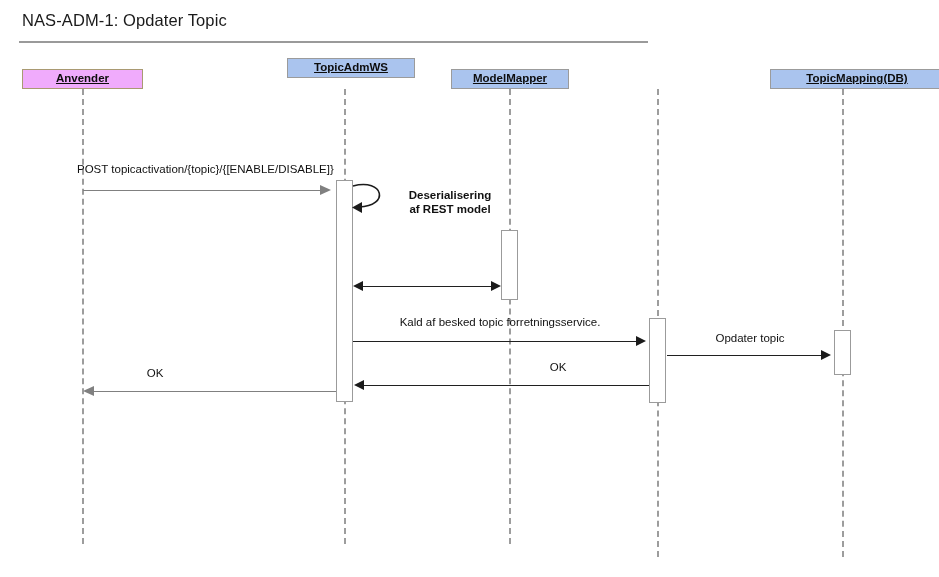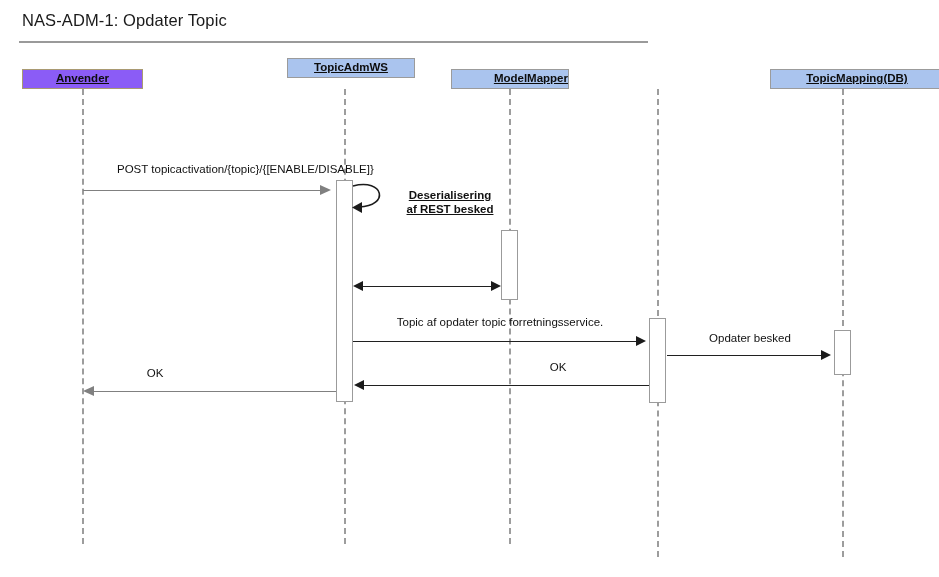--- a/index.html
+++ b/index.html
@@ -48,21 +48,21 @@
     font-size: 11.5px;
     font-weight: bold;
     text-align: center;
     line-height: 17px;
     white-space: nowrap;
   }
   .actor-box .label-text {
     text-decoration: underline;
   }
   .actor-box.actor-user {
-    background: #8b5cf6;
+    background: #f0abfc;
     border-color: #a99a72;
   }
   
   .lifeline {
     position: absolute;
     width: 0;
     border-left: 2px dashed #9d9d9d;
   }
   
   .activation {
@@ -110,21 +110,20 @@
   .msg-label {
     position: absolute;
     font-size: 11.5px;
     color: #111111;
     text-align: center;
     white-space: nowrap;
     line-height: 14px;
   }
   .msg-label.bold {
     font-weight: bold;
-    text-decoration: underline;
   }
   .self-loop {
     position: absolute;
     overflow: visible;
   }
 </style>
 </head>
 <body>
 
 <div id="diagram-root">
@@ -137,54 +136,54 @@
   <div class="lifeline" style="left:509px; top:89px; height:455px;"></div>
   <div class="lifeline" style="left:657px; top:89px; height:468px;"></div>
   <div class="lifeline" style="left:842px; top:89px; height:468px;"></div>
 
   <div class="actor-box actor-user" style="left:22px; top:69px; width:121px;">
     <span class="label-text">Anvender</span>
   </div>
   <div class="actor-box" style="left:287px; top:58px; width:128px;">
     <span class="label-text">TopicAdmWS</span>
   </div>
-  <div class="actor-box" style="left:451px; top:69px; width:118px;text-align:right;">
+  <div class="actor-box" style="left:451px; top:69px; width:118px;">
     <span class="label-text">ModelMapper</span>
   </div>
   <div class="actor-box" style="left:770px; top:69px; width:174px;">
     <span class="label-text">TopicMapping(DB)</span>
   </div>
 
   <div class="activation" style="left:336px; top:180px; height:222px;"></div>
   <div class="activation" style="left:501px; top:230px; height:70px;"></div>
   <div class="activation" style="left:649px; top:318px; height:85px;"></div>
   <div class="activation" style="left:834px; top:330px; height:45px;"></div>
 
-  <div class="msg-label" style="left:77px; top:162px;margin-left:40px;">POST topicactivation/{topic}/{[ENABLE/DISABLE]}</div>
+  <div class="msg-label" style="left:77px; top:162px;">POST topicactivation/{topic}/{[ENABLE/DISABLE]}</div>
   <div class="msg-line" style="left:83px; top:190px; width:237px;"></div>
   <div class="arrow-head right-gray" style="left:320px; top:184.5px;"></div>
 
   <svg class="self-loop" style="left:350px; top:178px;" width="48" height="38" viewBox="0 0 48 38">
     <path d="M 3 8 C 34 0, 40 28, 9 29" fill="none" stroke="#1b1b1b" stroke-width="1.6"></path>
     <polygon points="12,24 2,29.5 12,35" fill="#1b1b1b"></polygon>
   </svg>
   <div class="msg-label bold" style="left:390px; top:188px; width:120px;">
     <span>Deserialisering</span><br>
-    <span>af REST besked</span>
+    <span>af REST model</span>
   </div>
 
   <div class="msg-line black" style="left:360px; top:286px; width:136px;"></div>
   <div class="arrow-head left-black" style="left:353px; top:281px;"></div>
   <div class="arrow-head right-black" style="left:491px; top:281px;"></div>
 
-  <div class="msg-label" style="left:353px; top:315px; width:294px;">Topic af opdater topic forretningsservice.</div>
+  <div class="msg-label" style="left:353px; top:315px; width:294px;">Kald af besked topic forretningsservice.</div>
   <div class="msg-line black" style="left:353px; top:341px; width:283px;"></div>
   <div class="arrow-head right-black" style="left:636px; top:336px;"></div>
 
-  <div class="msg-label" style="left:667px; top:331px; width:166px;">Opdater besked</div>
+  <div class="msg-label" style="left:667px; top:331px; width:166px;">Opdater topic</div>
   <div class="msg-line black" style="left:667px; top:355px; width:154px;"></div>
   <div class="arrow-head right-black" style="left:821px; top:350px;"></div>
 
   <div class="msg-label" style="left:500px; top:360px; width:116px;">OK</div>
   <div class="msg-line black" style="left:364px; top:385px; width:285px;"></div>
   <div class="arrow-head left-black" style="left:354px; top:380px;"></div>
 
   <div class="msg-label" style="left:97px; top:366px; width:116px;">OK</div>
   <div class="msg-line" style="left:94px; top:391px; width:242px;"></div>
   <div class="arrow-head left-gray" style="left:83px; top:385.5px;"></div>

